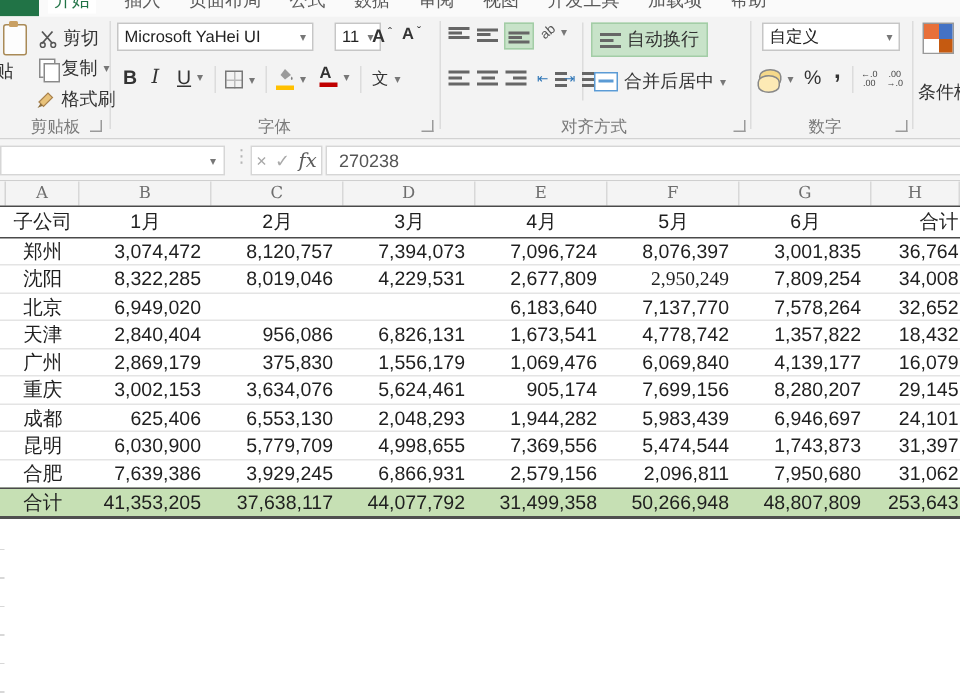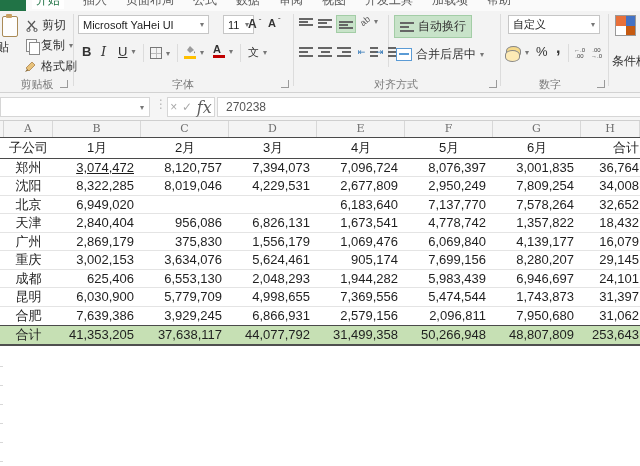--- a/index.html
+++ b/index.html
@@ -57,21 +57,21 @@
 
   
   .fbar{position:absolute;top:93px;left:0;width:640px;height:28px;background:#f5f5f5;
         border-bottom:1px solid #cfcfcf;box-sizing:border-box;}
   .namebox{position:absolute;left:0;top:4px;width:150px;height:20px;background:#fff;border:1px solid #d6d6d6;box-sizing:border-box;}
   .namebox .arrow{position:absolute;right:5px;top:5px;}
   .fdots{position:absolute;left:155px;top:4px;color:#b5b5b5;font-size:12px;}
   .fxbox{position:absolute;left:167px;top:4px;width:48px;height:20px;background:#fff;border:1px solid #d6d6d6;
          box-sizing:border-box;display:flex;align-items:center;justify-content:space-around;}
   .fxbox .g{color:#a9a9a9;font-size:12px;}
-  .fxbox .fx{font-family:"DejaVu Serif",serif;font-style:italic;font-size:16px;color:#5c5c5c;}
+  .fxbox .fx{font-family:"DejaVu Serif",serif;font-style:italic;font-size:13px;color:#5c5c5c;}
   .ffield{position:absolute;left:217px;top:4px;width:430px;height:20px;background:#fff;border:1px solid #d6d6d6;
           box-sizing:border-box;font-size:12px;color:#555;line-height:18px;padding-left:8px;}
 
   
   .sheet{position:absolute;top:121px;left:0;width:640px;height:345px;background:#fff;}
   .colhead{position:absolute;top:0;left:0;width:640px;height:16px;background:#f4f4f4;display:flex;}
   .colhead .sliver{width:4px;border-right:1px solid #d4d4d4;box-sizing:border-box;}
   .colhead .cl{border-right:1px solid #d8d8d8;box-sizing:border-box;text-align:center;
                font-family:"DejaVu Serif",serif;font-size:11px;line-height:16px;color:#6e6e6e;}
   .grid{position:absolute;top:16px;left:0;width:640px;}
@@ -325,36 +325,36 @@
           <div class="cell c" style="width: 88px;">2月</div>
           <div class="cell c" style="width: 88px;">3月</div>
           <div class="cell c" style="width: 88px;">4月</div>
           <div class="cell c" style="width: 88px;">5月</div>
           <div class="cell c" style="width: 88px;">6月</div>
           <div class="cell hcol" style="width: 59px;">合计</div>
         </div>
         <div class="row drow">
           <div class="sp"></div>
           <div class="cell c" style="width: 49px;">郑州</div>
-          <div class="cell r" style="width: 88px; text-decoration: underline;">3,074,472</div>
+          <div class="cell r" style="width: 88px;">3,074,472</div>
           <div class="cell r" style="width: 88px;">8,120,757</div>
           <div class="cell r" style="width: 88px;">7,394,073</div>
           <div class="cell r" style="width: 88px;">7,096,724</div>
           <div class="cell r" style="width: 88px;">8,076,397</div>
           <div class="cell r" style="width: 88px;">3,001,835</div>
           <div class="cell hcol" style="width: 59px;">36,764</div>
         </div>
         <div class="row drow">
           <div class="sp"></div>
           <div class="cell c" style="width: 49px;">沈阳</div>
           <div class="cell r" style="width: 88px;">8,322,285</div>
           <div class="cell r" style="width: 88px;">8,019,046</div>
           <div class="cell r" style="width: 88px;">4,229,531</div>
           <div class="cell r" style="width: 88px;">2,677,809</div>
-          <div class="cell r" style="width: 88px;">2,950,249</div>
+          <div class="cell r" style="width: 88px; font-family: Liberation Serif, serif;">2,950,249</div>
           <div class="cell r" style="width: 88px;">7,809,254</div>
           <div class="cell hcol" style="width: 59px;">34,008</div>
         </div>
         <div class="row drow">
           <div class="sp"></div>
           <div class="cell c" style="width: 49px;">北京</div>
           <div class="cell r" style="width: 88px;">6,949,020</div>
           <div class="cell r" style="width: 88px; margin-top: 43px;">270,238</div>
           <div class="cell r" style="width: 88px; margin-top: 19px;">4,533,538</div>
           <div class="cell r" style="width: 88px;">6,183,640</div>

